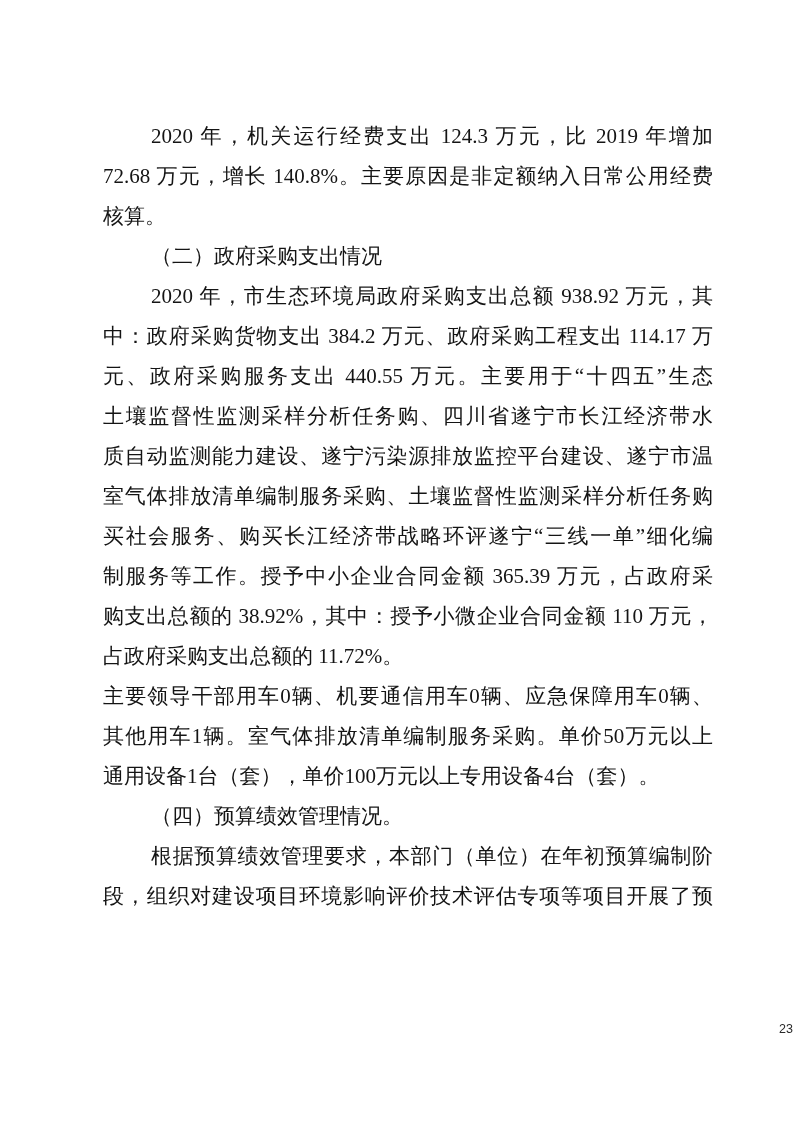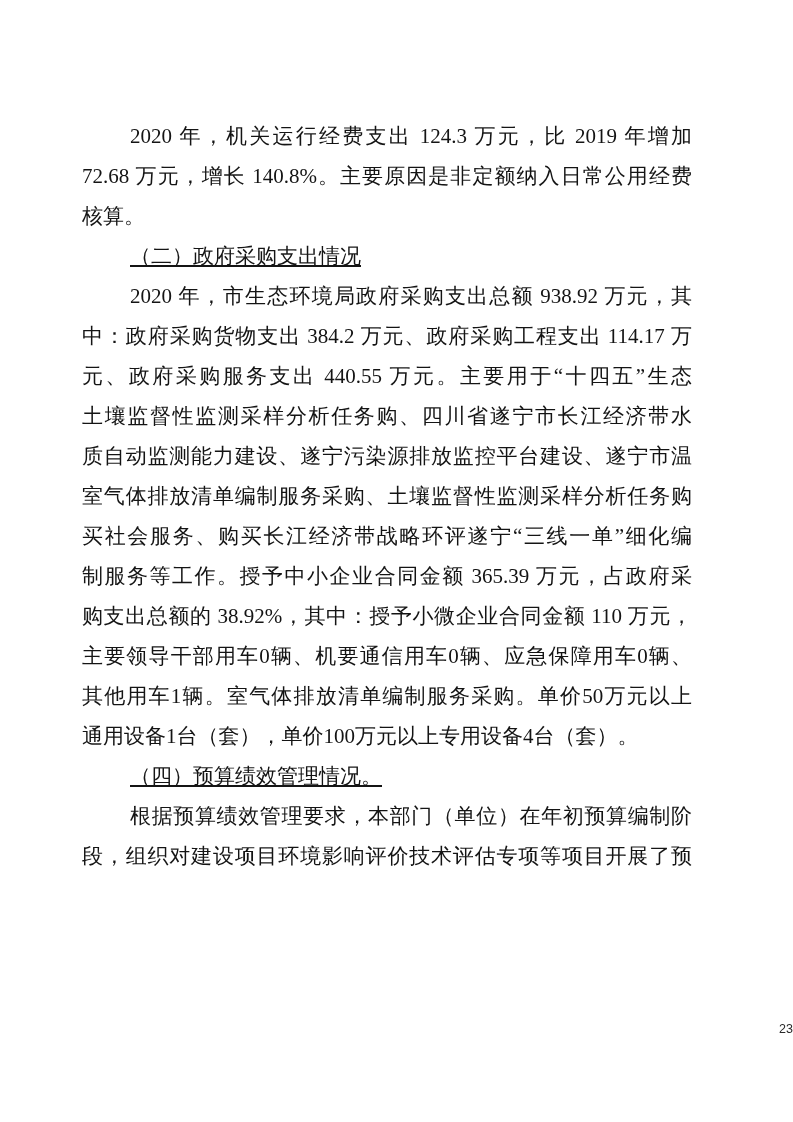--- a/index.html
+++ b/index.html
@@ -12,38 +12,38 @@
     width: 793px;
     height: 1122px;
     margin: 0 auto;
     background: #ffffff;
     overflow: hidden;
     font-family: "Liberation Serif", "DejaVu Serif", serif;
     color: #141414;
   }
   .content {
     position: absolute;
-    left: 82px;
+    left: 103px;
     top: 116px;
     width: 610px;
   }
   .para { margin: 0; padding: 0; }
   .line {
     box-sizing: border-box;
     width: 100%;
     height: 40px;
     line-height: 40px;
     font-size: 21px;
     text-align: justify;
     text-align-last: left;
     overflow: hidden;
   }
   .line.j { text-align-last: justify; }
   .line.first { padding-left: 48px; }
-  .heading .line { font-weight: normal; text-decoration: underline; }
+  .heading .line { font-weight: normal; }
   .pagenum {
     position: absolute;
     top: 1022px;
     left: 0;
     width: 100%;
     text-align: right;
     font-family: "Liberation Sans", "DejaVu Sans", sans-serif;
     font-size: 12.5px;
     color: #2a2a2a;
   }
@@ -67,20 +67,21 @@
     <div class="para">
       <div class="line j first">2020 年，市生态环境局政府采购支出总额 938.92 万元，其</div>
       <div class="line j">中：政府采购货物支出 384.2 万元、政府采购工程支出 114.17 万</div>
       <div class="line j">元、政府采购服务支出 440.55 万元。主要用于“十四五”生态</div>
       <div class="line j">土壤监督性监测采样分析任务购、四川省遂宁市长江经济带水</div>
       <div class="line j">质自动监测能力建设、遂宁污染源排放监控平台建设、遂宁市温</div>
       <div class="line j">室气体排放清单编制服务采购、土壤监督性监测采样分析任务购</div>
       <div class="line j">买社会服务、购买长江经济带战略环评遂宁“三线一单”细化编</div>
       <div class="line j">制服务等工作。授予中小企业合同金额 365.39 万元，占政府采</div>
       <div class="line j">购支出总额的 38.92%，其中：授予小微企业合同金额 110 万元，</div>
+      <div class="line">占政府采购支出总额的 11.72%。</div>
     </div>
 
 
     <div class="para">
       <div class="line j">主要领导干部用车0辆、机要通信用车0辆、应急保障用车0辆、</div>
       <div class="line j">其他用车1辆。室气体排放清单编制服务采购。单价50万元以上</div>
       <div class="line">通用设备1台（套），单价100万元以上专用设备4台（套）。</div>
     </div>
 
     <div class="para heading">

